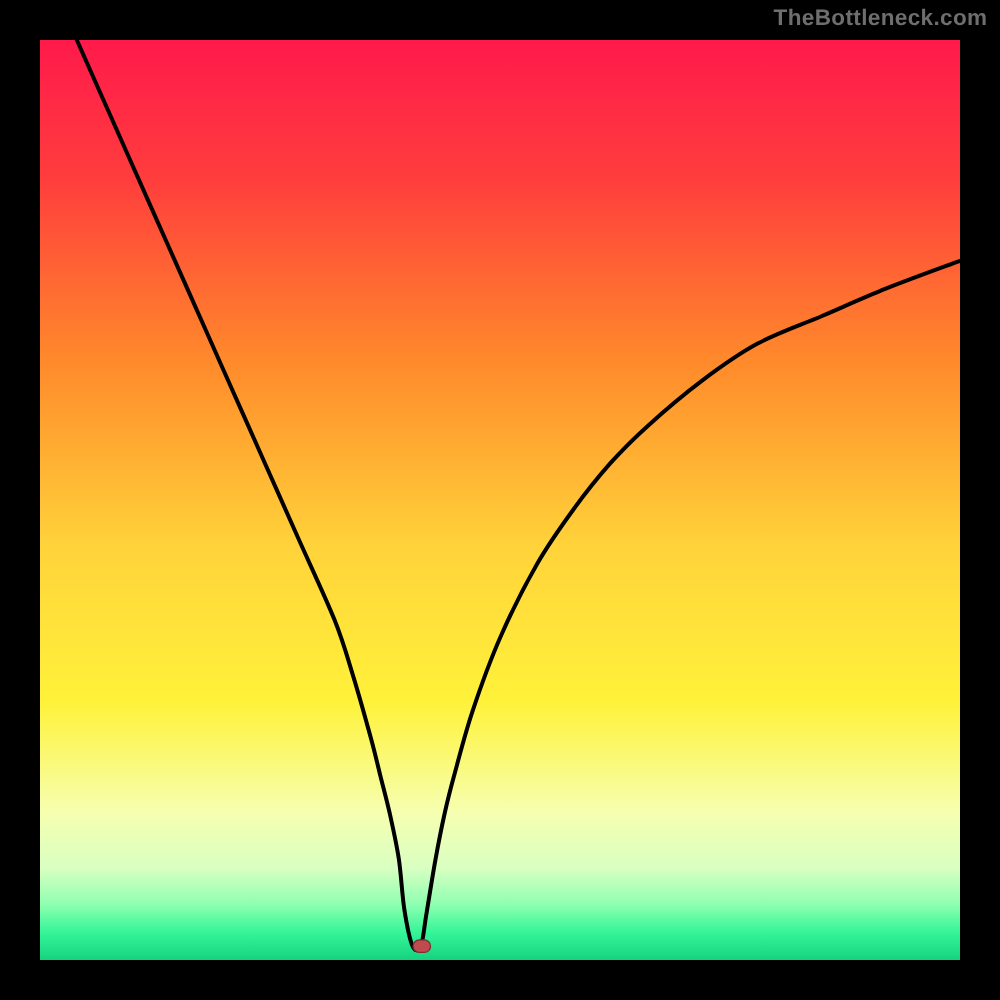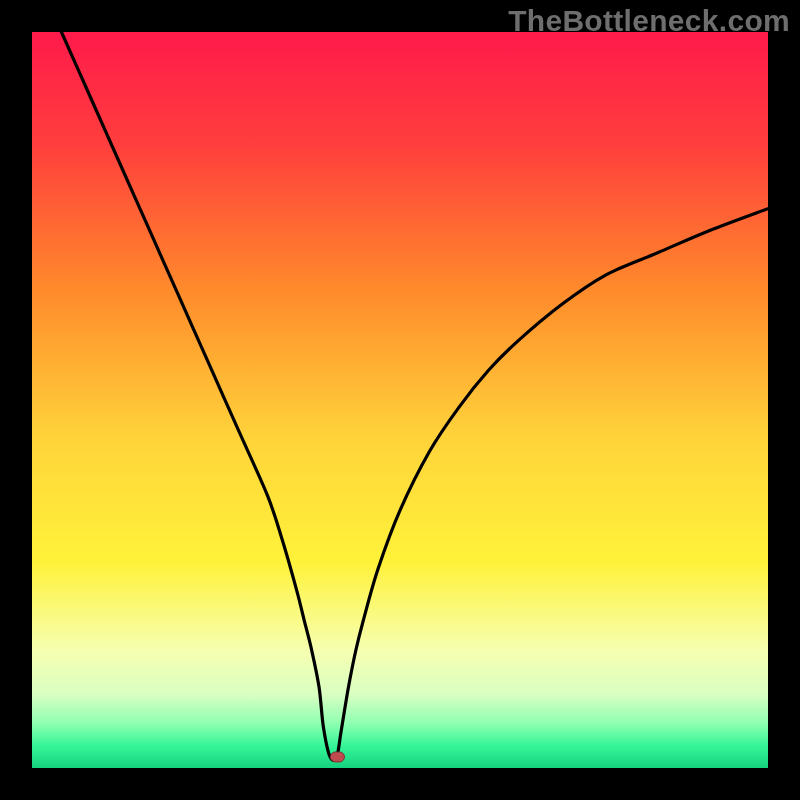--- a/index.html
+++ b/index.html
@@ -28,21 +28,21 @@
     overflow: hidden;
   }
   .plot-area svg {
     display: block;
   }
   .watermark {
     position: absolute;
     top: 4px;
     right: 10px;
     color: #6e6e6e;
-    font-size: 30px;
+    font-size: 18px;
     font-weight: 600;
     letter-spacing: 0.3px;
     user-select: none;
   }
 </style>
 </head>
 <body>
 
 <div class="frame">
   <div class="plot-area">

